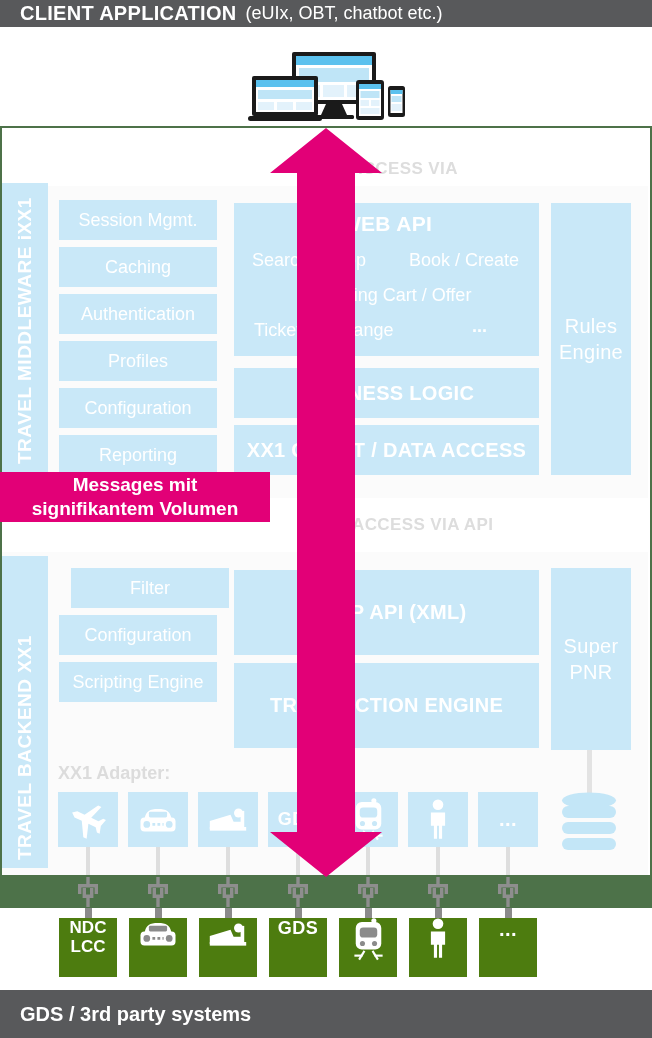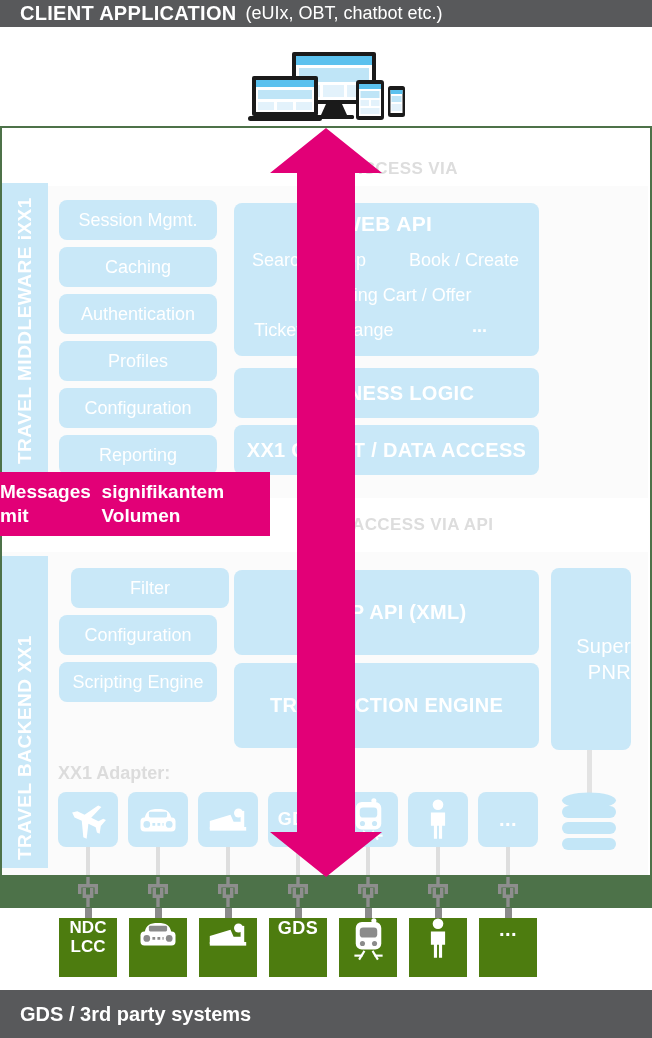--- a/index.html
+++ b/index.html
@@ -20,31 +20,31 @@
   .gline{background:#4d7249;}
   .green-bar{left:0;top:875px;width:652px;height:33px;background:#4d7249;}
 
   
   .section-bg{background:#fbfbfb;}
 
   
   .band-caption{color:#dddddd;font-size:17px;font-weight:600;letter-spacing:.4px;line-height:24px;white-space:pre-line;}
 
   
-  .bluebox{background:#c9e8f8;color:#fff;border-radius:8px;}
+  .bluebox{background:#c9e8f8;color:#fff;}
   .module{width:158px;height:40px;left:59px;display:flex;align-items:center;justify-content:center;font-size:18px;}
   .vside{width:46px;background:#c9e8f8;}
   .vlabel{transform-origin:0 0;transform:rotate(-90deg);color:#fff;font-weight:bold;font-size:19px;letter-spacing:.5px;line-height:46px;padding-left:8px;box-sizing:border-box;white-space:nowrap;}
   .bigcell{display:flex;align-items:center;justify-content:center;text-align:center;font-weight:600;font-size:20px;letter-spacing:.3px;}
 
   .webapi-row{position:absolute;font-size:18px;color:#fff;white-space:nowrap;}
 
   
   .pink{background:#e20077;}
-  .annotation{left:0;top:472px;width:270px;height:64px;color:#fff;display:flex;flex-direction:row;align-items:center;justify-content:center;font-size:19px;font-weight:bold;line-height:24px;z-index:60;}
+  .annotation{left:0;top:472px;width:270px;height:50px;color:#fff;display:flex;flex-direction:column;align-items:center;justify-content:center;font-size:19px;font-weight:bold;line-height:24px;z-index:60;}
   #big-arrow{z-index:50;}
 
   
   .tile{width:60px;height:55px;display:flex;align-items:center;justify-content:center;--hole:#c9e8f8;}
   .tile-label{color:#fff;font-size:18px;font-weight:600;letter-spacing:.5px;}
   .ext-box{width:58px;height:59px;background:#4d7c0f;display:flex;align-items:flex-start;justify-content:center;--hole:#8b8b8b;}
   .ext-label{color:#fff;font-size:18px;font-weight:600;letter-spacing:.5px;}
   .ndc{color:#fff;font-size:17px;font-weight:600;line-height:19px;text-align:center;}
   .upline{width:4px;background:#dedede;}
   .stub{width:7px;background:#8b8b8b;}
@@ -130,35 +130,36 @@
     <span class="webapi-row" style="left:18px;top:47px;">Search / Shop</span>
     <span class="webapi-row" style="right:20px;top:47px;">Book / Create</span>
     <span class="webapi-row" style="left:0;right:0;top:82px;text-align:center;">Shopping Cart / Offer</span>
     <span class="webapi-row" style="left:20px;top:117px;">Ticketing Change</span>
     <span class="webapi-row" style="right:52px;top:113px;font-weight:bold;">...</span>
   </div>
 
   <div class="abs bluebox bigcell" style="left:234px;top:368px;width:305px;height:50px;">BUSINESS LOGIC</div>
   <div class="abs bluebox bigcell" style="left:234px;top:425px;width:305px;height:50px;">XX1 CLIENT / DATA ACCESS</div>
 
+  <div class="abs bluebox bigcell" style="left:551px;top:203px;width:80px;height:272px;font-weight:400;font-size:20px;line-height:26px;">Rules Engine</div>
 
   <div class="abs band-caption" style="left:352px;top:513px;">ACCESS VIA API</div>
 
   <div class="abs section-bg" style="left:2px;top:552px;width:646px;height:323px;"></div>
   <div class="abs vside" style="left:2px;top:556px;height:312px;"></div>
   <div class="abs vlabel" style="left:2px;top:868px;width:312px;height:46px;">TRAVEL BACKEND XX1</div>
 
   <div class="abs bluebox module" style="top:568px;margin-left:12px;">Filter</div>
   <div class="abs bluebox module" style="top:615px;">Configuration</div>
   <div class="abs bluebox module" style="top:662px;">Scripting Engine</div>
 
   <div class="abs bluebox bigcell" style="left:234px;top:570px;width:305px;height:85px;">SOAP API (XML)</div>
   <div class="abs bluebox bigcell" style="left:234px;top:663px;width:305px;height:85px;">TRANSACTION ENGINE</div>
 
-  <div class="abs bluebox bigcell" style="left:551px;top:568px;width:80px;height:182px;font-weight:400;font-size:20px;line-height:26px;text-align:right;">Super PNR</div>
+  <div class="abs bluebox bigcell" style="left:551px;top:568px;width:80px;height:182px;font-weight:400;font-size:20px;line-height:26px;">Super PNR</div>
   <div class="abs pnr-line"></div>
   <svg class="abs" style="left:560px;top:792px;" width="58" height="62" viewBox="0 0 58 62" fill="#c3e6f7">
     <ellipse cx="29" cy="8.5" rx="27" ry="8"></ellipse>
     <rect x="2" y="14" width="54" height="12" rx="6"></rect>
     <rect x="2" y="30" width="54" height="12" rx="6"></rect>
     <rect x="2" y="46" width="54" height="12" rx="6"></rect>
   </svg>
 
   <div class="abs adapter-caption" style="left:58px;top:763px;">XX1 Adapter:</div>
 

